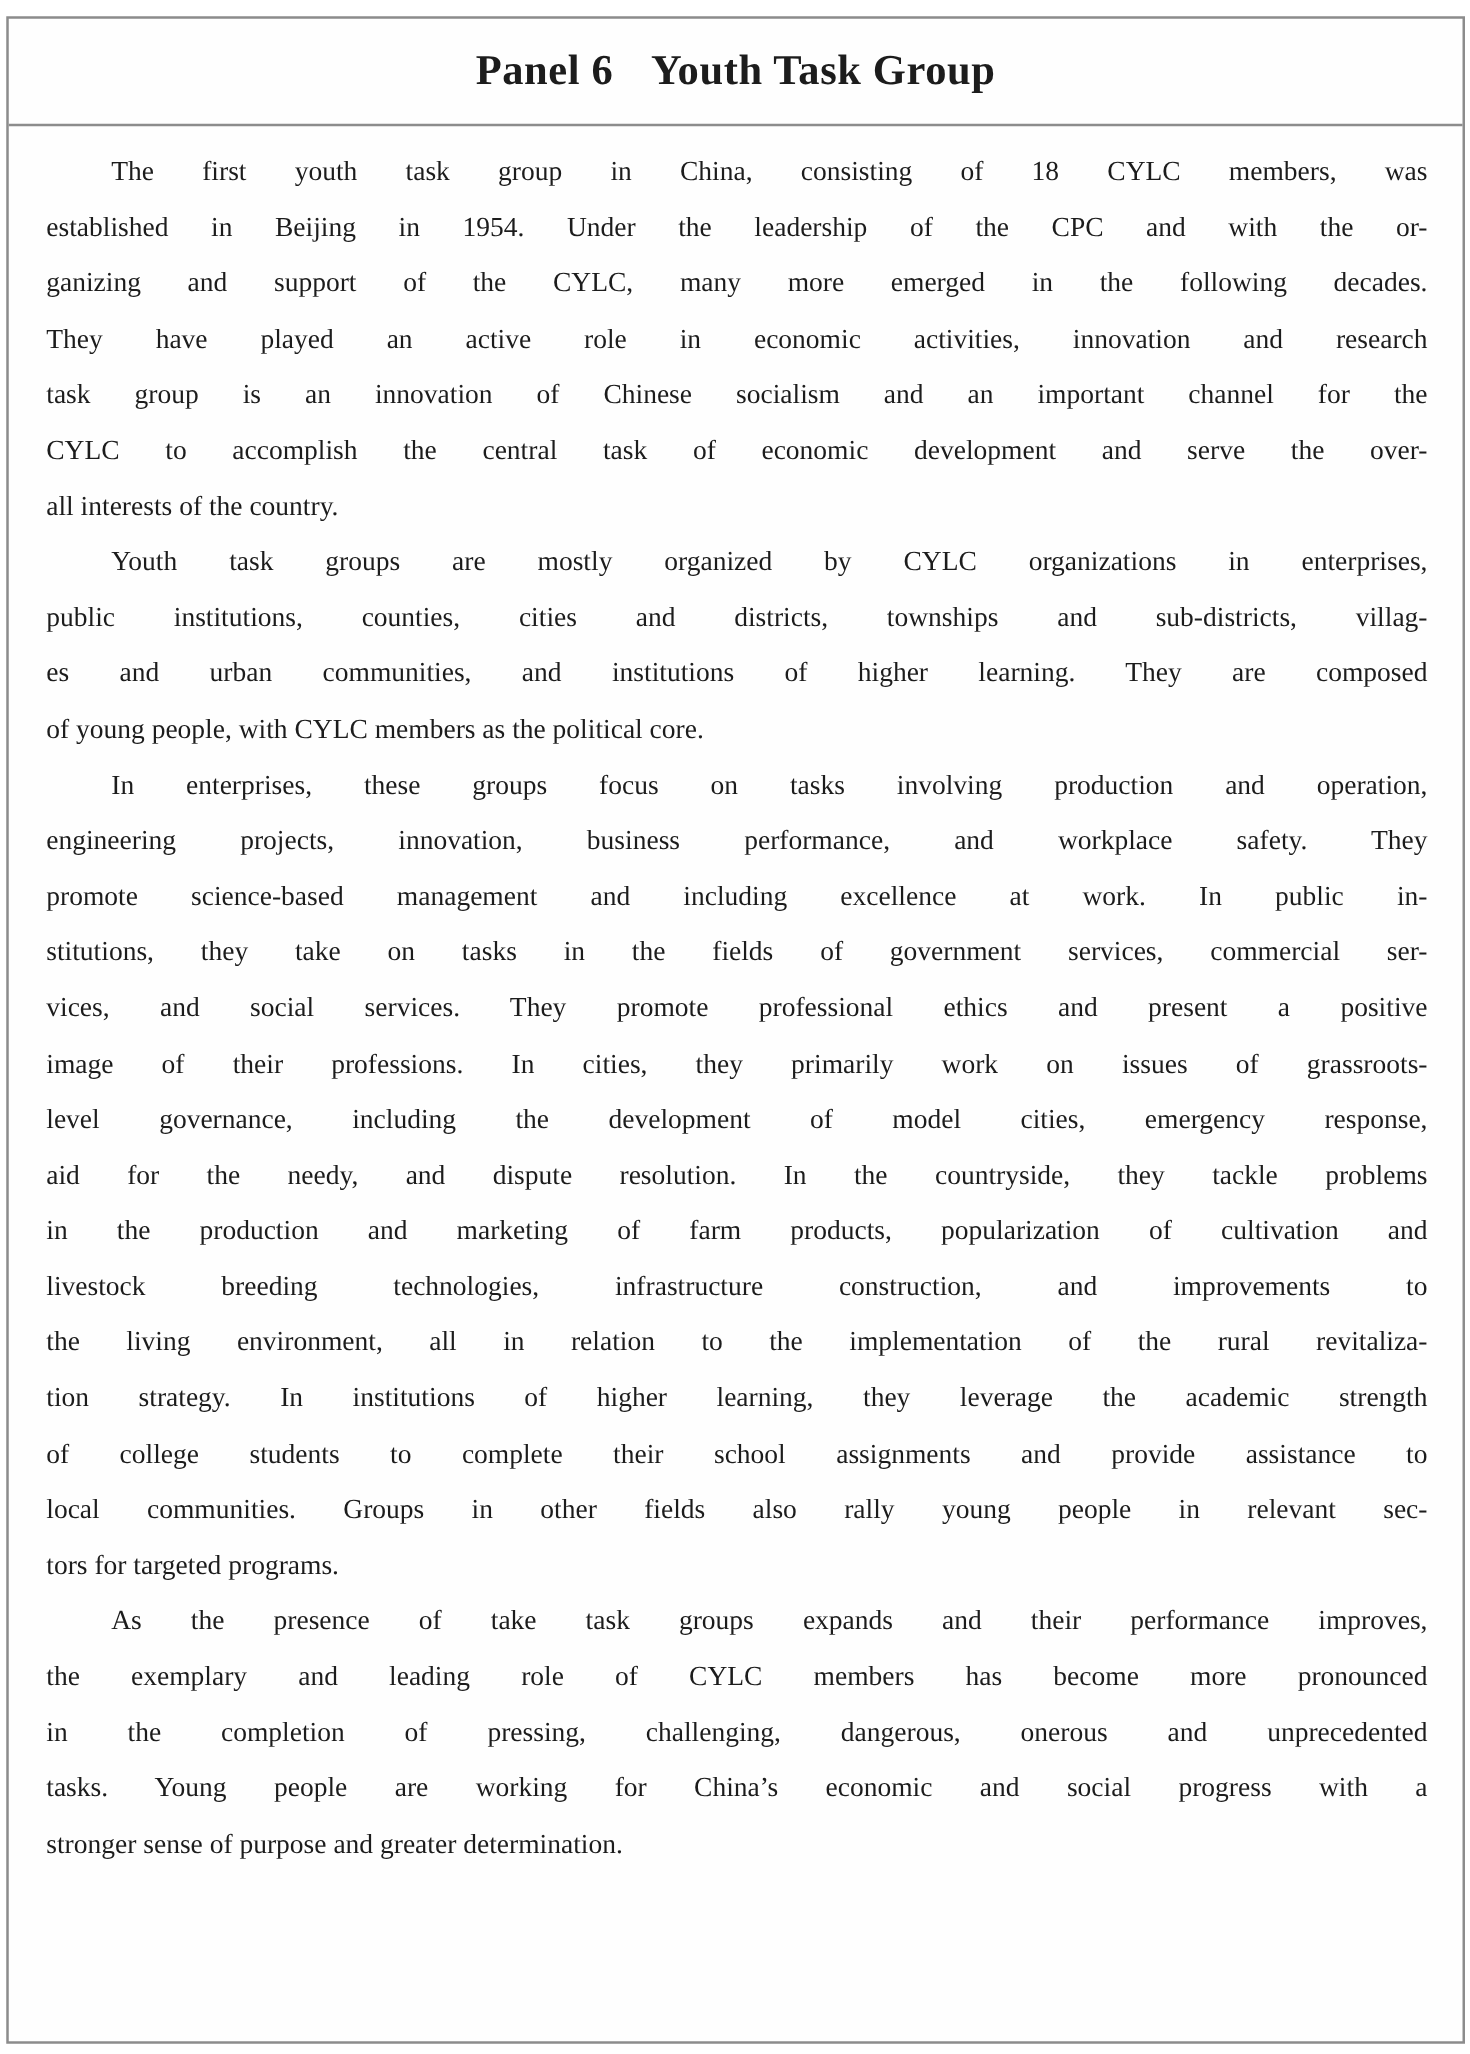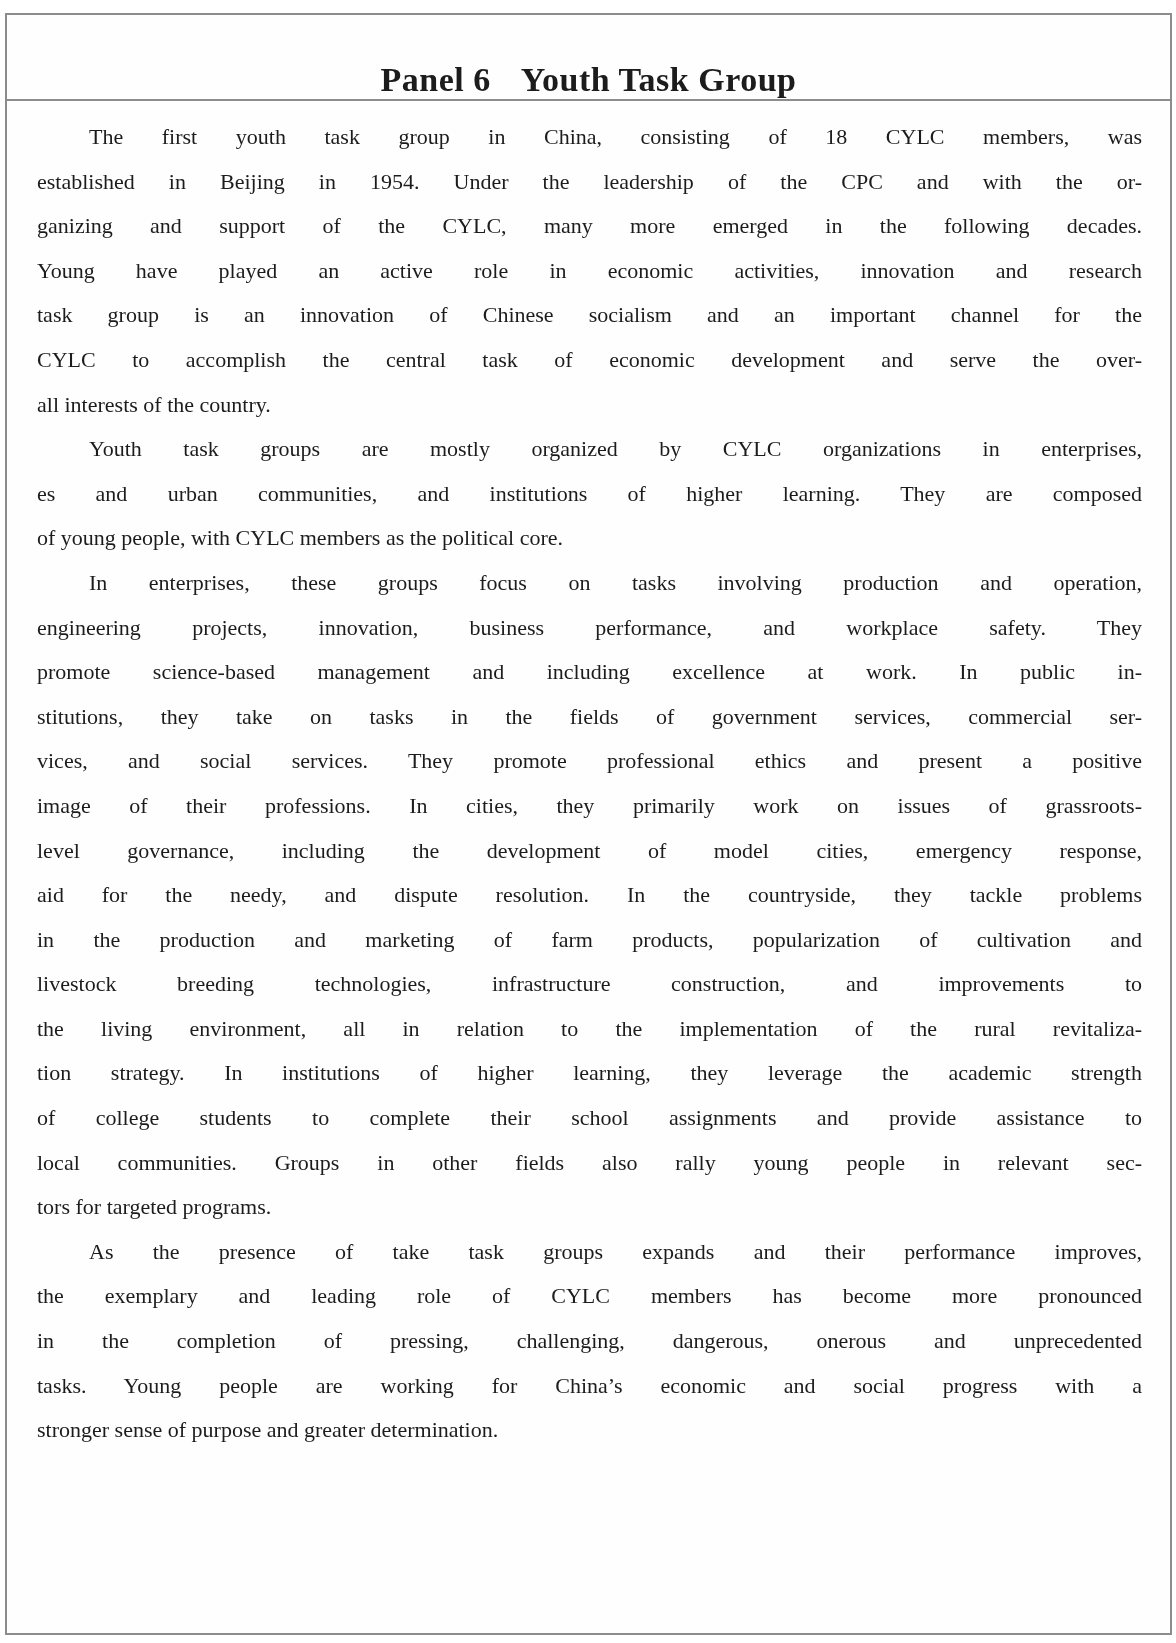--- a/index.html
+++ b/index.html
@@ -23,21 +23,21 @@
     width: 1163px;
     height: 1618px;
     border: 2px solid #8c8c8c;
     background: #fefefe;
     box-sizing: content-box;
   }
   .panel-header {
     height: 84px;
     border-bottom: 2px solid #8c8c8c;
     display: flex;
-    align-items: flex-end;
+    align-items: center;
     justify-content: center;
     font-weight: bold;
     font-size: 34px;
     letter-spacing: 0.5px;
   }
   .panel-header .gap {
     display: inline-block;
     width: 30px;
   }
   .panel-body {
@@ -66,25 +66,26 @@
   <div class="panel-box">
     <div class="panel-header">
       <span>Panel 6</span>
       <span class="gap"></span>
       <span>Youth Task Group</span>
     </div>
     <div class="panel-body">
         <div class="line first">The first youth task group in China, consisting of 18 CYLC members, was</div>
         <div class="line">established in Beijing in 1954. Under the leadership of the CPC and with the or-</div>
         <div class="line">ganizing and support of the CYLC, many more emerged in the following decades.</div>
-        <div class="line">Young have played an active role in economic activities, innovation and research</div>
+        <div class="line">They have played an active role in economic activities, innovation and research</div>
         <div class="line">task group is an innovation of Chinese socialism and an important channel for the</div>
         <div class="line">CYLC to accomplish the central task of economic development and serve the over-</div>
         <div class="line last">all interests of the country.</div>
         <div class="line first">Youth task groups are mostly organized by CYLC organizations in enterprises,</div>
+        <div class="line">public institutions, counties, cities and districts, townships and sub-districts, villag-</div>
         <div class="line">es and urban communities, and institutions of higher learning. They are composed</div>
         <div class="line last">of young people, with CYLC members as the political core.</div>
         <div class="line first">In enterprises, these groups focus on tasks involving production and operation,</div>
         <div class="line">engineering projects, innovation, business performance, and workplace safety. They</div>
         <div class="line">promote science-based management and including excellence at work. In public in-</div>
         <div class="line">stitutions, they take on tasks in the fields of government services, commercial ser-</div>
         <div class="line">vices, and social services. They promote professional ethics and present a positive</div>
         <div class="line">image of their professions. In cities, they primarily work on issues of grassroots-</div>
         <div class="line">level governance, including the development of model cities, emergency response,</div>
         <div class="line">aid for the needy, and dispute resolution. In the countryside, they tackle problems</div>

